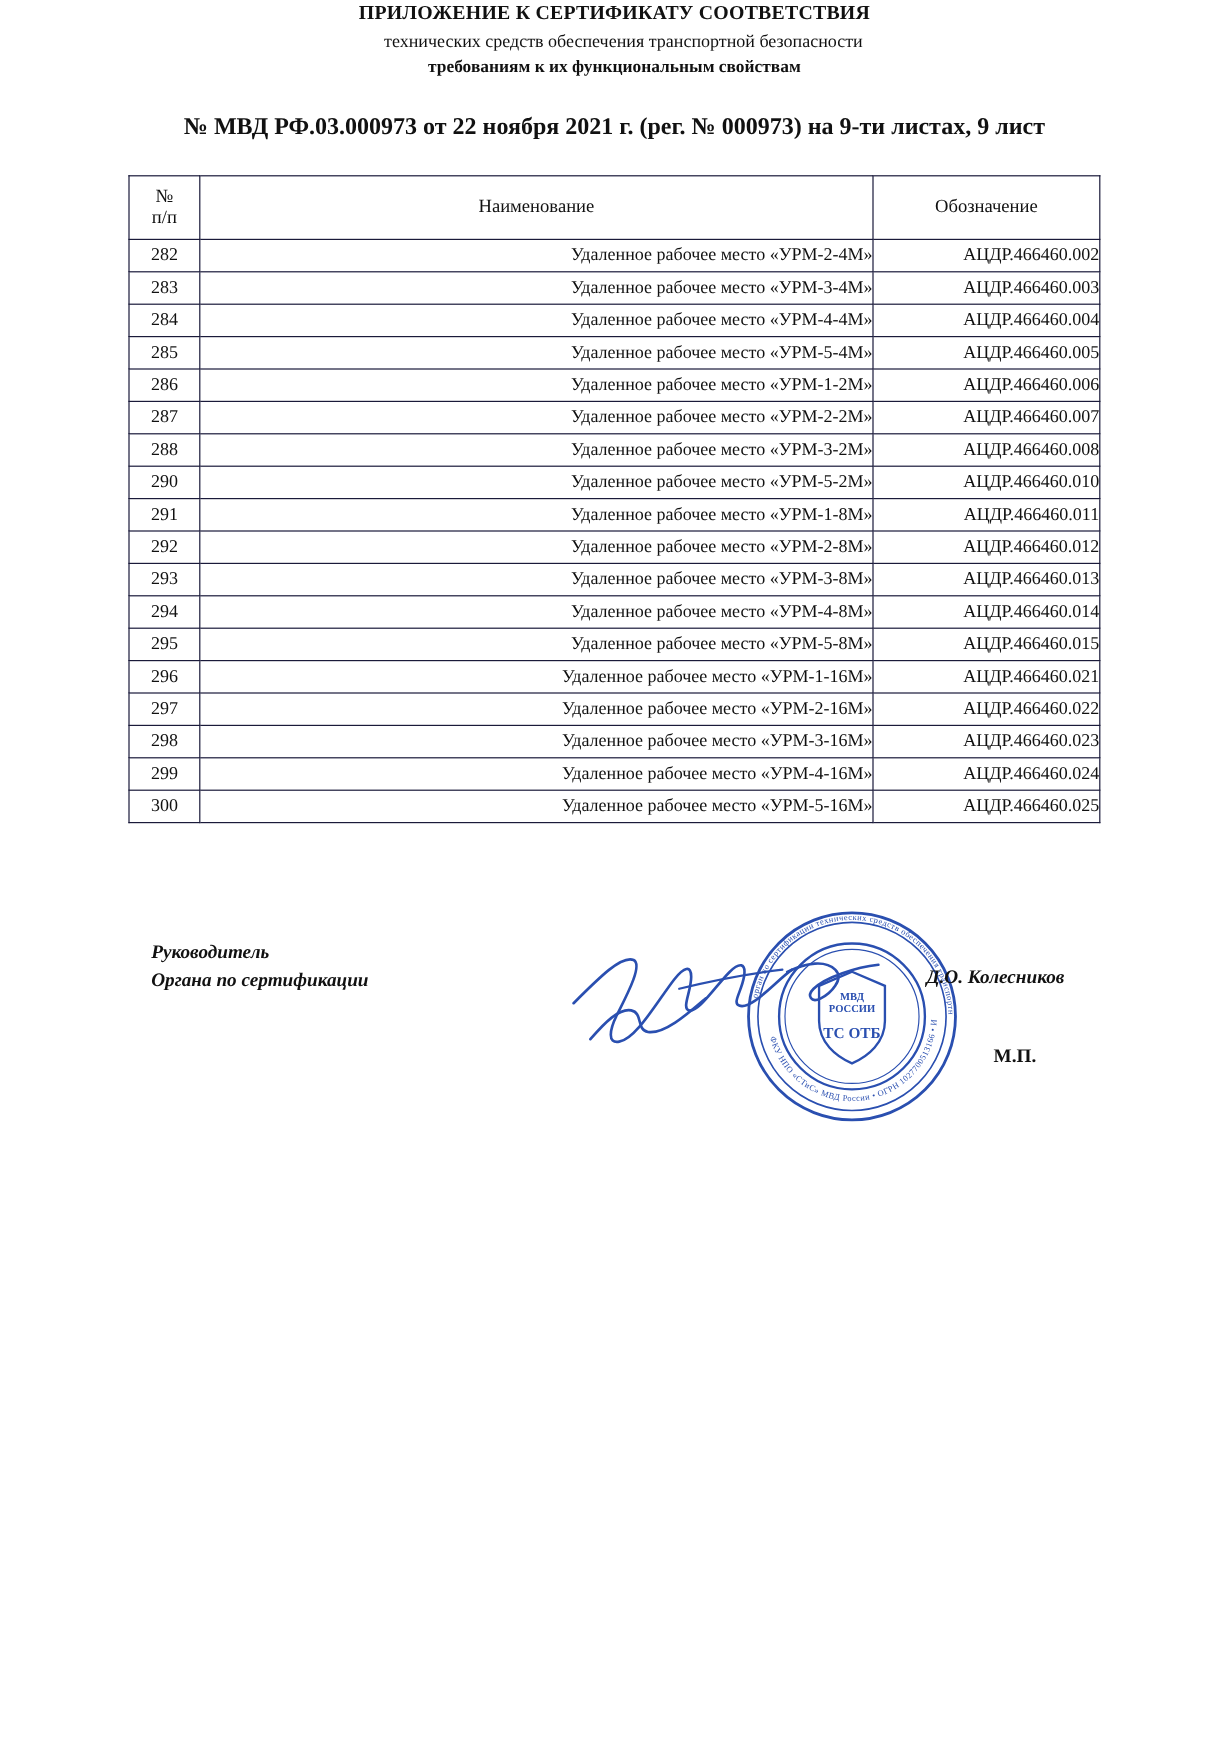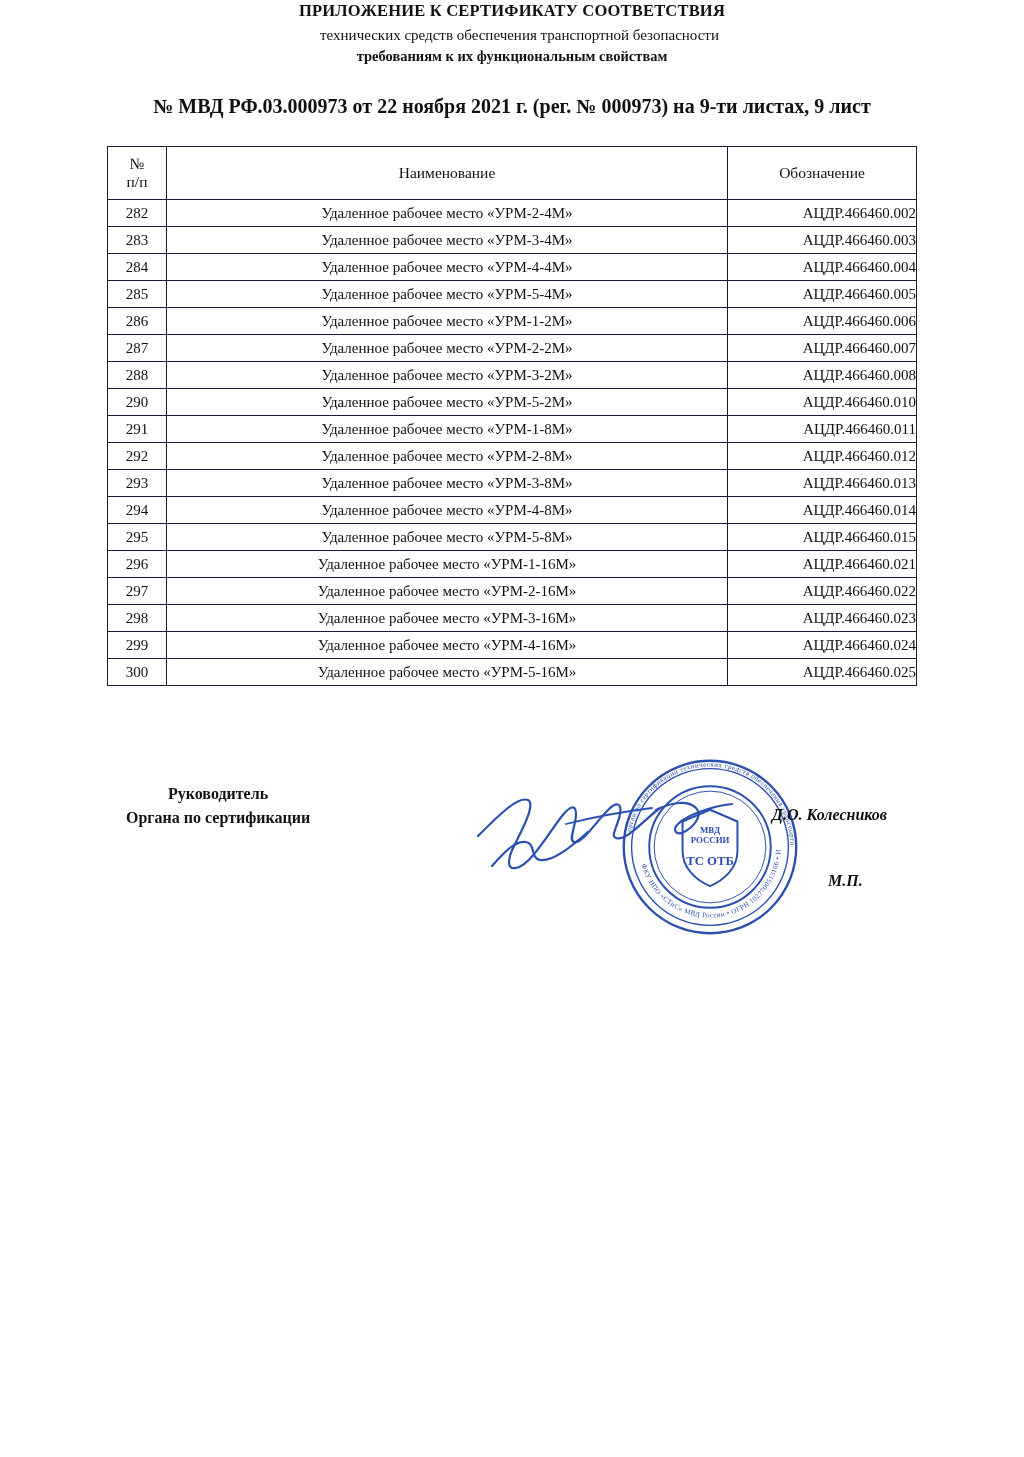--- a/index.html
+++ b/index.html
@@ -75,55 +75,54 @@
   .num-head-bottom { display: block; line-height: 1.15; }
   table.main-table td {
     height: 26px;
     line-height: 26px;
   }
   td.c-num {
     text-align: center;
     font-size: 15px;
   }
   td.c-name {
-    text-align: center;
+    text-align: right;
     padding-left: 10px;
     font-size: 15px;
   }
   td.c-desig {
     text-align: right;
     font-size: 15px;
   }
   .signature-zone {
     position: relative;
     margin-top: 78px;
     height: 210px;
   }
   .sig-label {
     position: absolute;
     left: 126px;
     top: 18px;
+    font-style: italic;
     font-weight: bold;
     font-size: 16px;
     line-height: 1.55;
-    text-align: center;
   }
   .sig-name {
     position: absolute;
     left: 772px;
     top: 42px;
     font-style: italic;
     font-weight: bold;
     font-size: 16px;
   }
   .mp {
     position: absolute;
     left: 828px;
     top: 108px;
-    font-style: italic;
     font-weight: bold;
     font-size: 16px;
   }
   .sig-scribble {
     position: absolute;
     left: 470px;
     top: 10px;
     width: 330px;
     height: 110px;
   }

